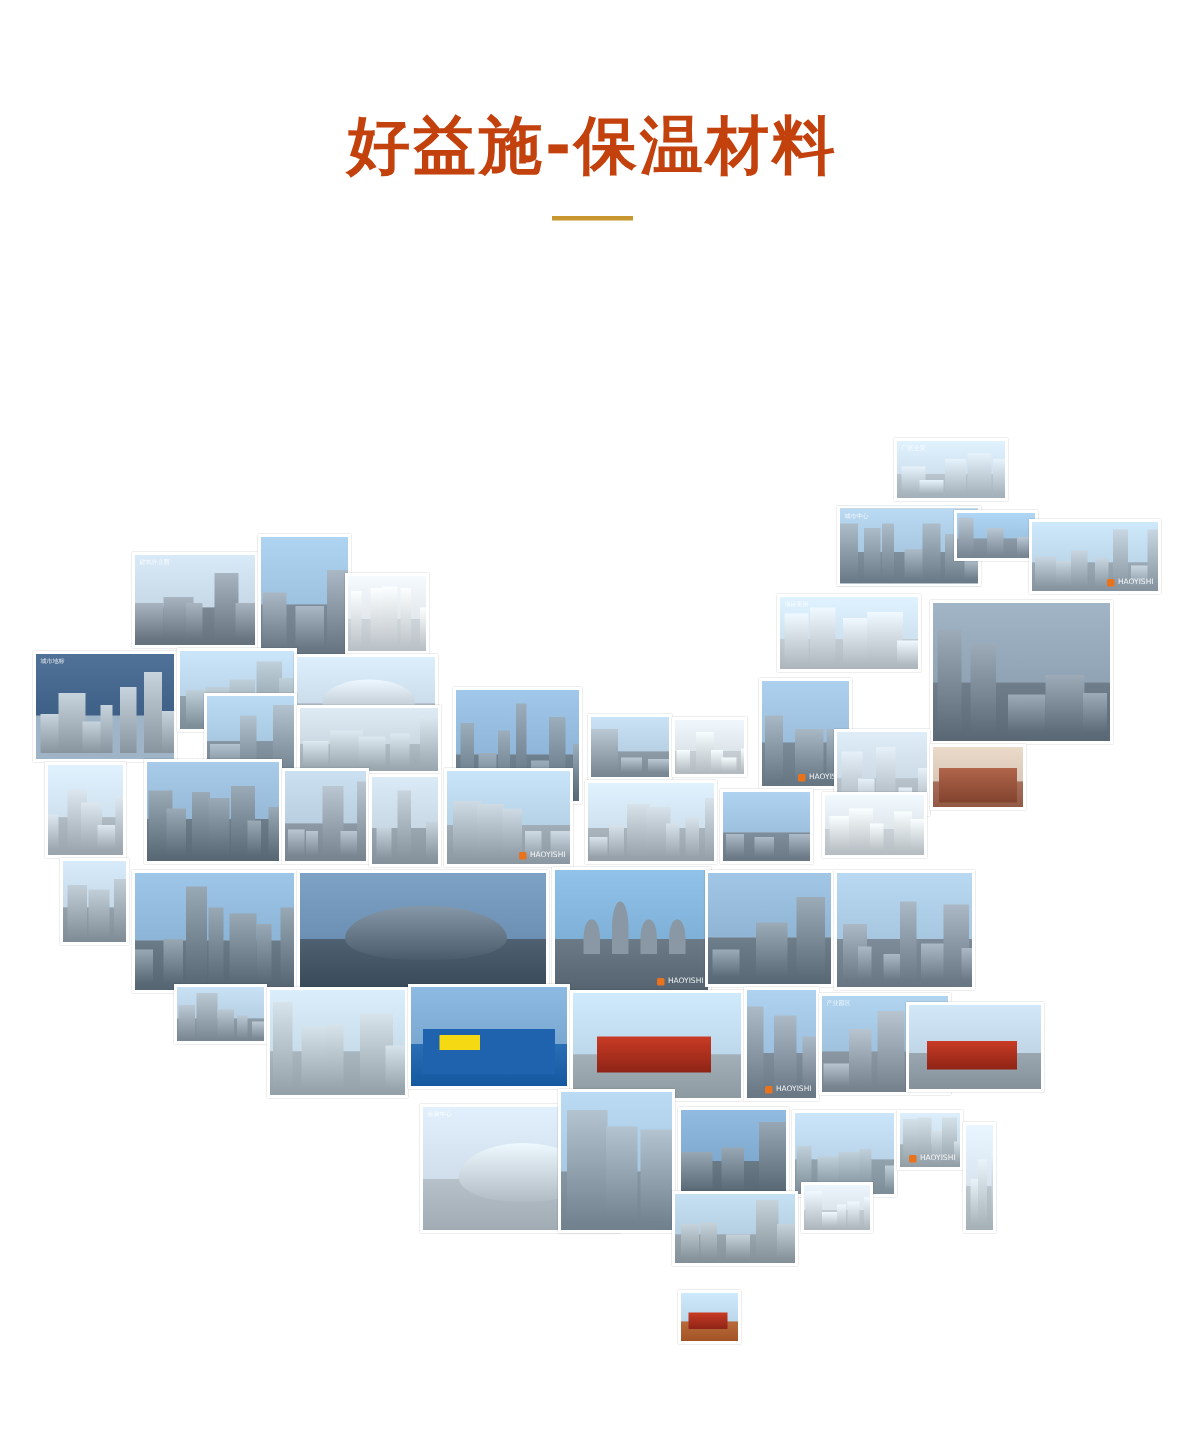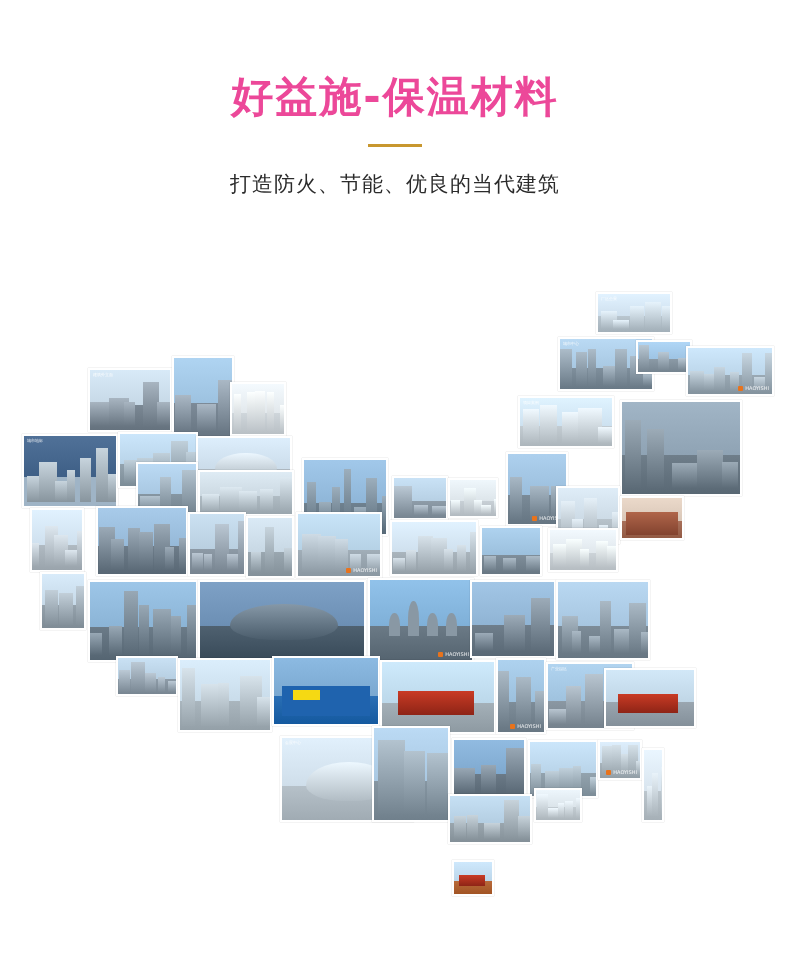--- a/index.html
+++ b/index.html
@@ -25,21 +25,21 @@
     position: absolute;
     top: 0;
     left: 0;
     width: 790px;
     text-align: center;
     padding-top: 72px;
   }
   .title {
     font-size: 42px;
     font-weight: bold;
-    color: #ec4899;
+    color: #c2410c;
     letter-spacing: 2px;
     line-height: 1.2;
     margin: 0;
     font-family: "DejaVu Sans", "Liberation Sans", sans-serif;
   }
   .divider {
     width: 54px;
     height: 3px;
     background: #c8972f;
     margin: 22px auto 18px auto;
@@ -110,21 +110,20 @@
   }
 </style>
 </head>
 <body>
 
 <div class="page">
 
   <div class="header">
     <h1 class="title">好益施-保温材料</h1>
     <div class="divider"></div>
-    <p class="sub">打造防火、节能、优良的当代建筑</p>
   </div>
 
   <div class="collage" id="collage">
       <div class="photo" style="left: 596px; top: 292px; width: 76px; height: 42px;">
         <div class="sky" style="background: linear-gradient(rgb(225, 242, 255), rgb(207, 224, 238));"></div>
         <div class="ground" style="background: linear-gradient(rgb(185, 198, 207), rgb(163, 176, 185));"></div>
         <div class="b" style="left: 3.1556px; width: 16.1378px; height: 18.6607px; bottom: 2.52px; background: linear-gradient(rgb(230, 243, 252), rgb(167, 180, 189));"></div>
         <div class="b" style="left: 15.2793px; width: 15.254px; height: 9.72785px; bottom: 2.52px; background: linear-gradient(rgb(230, 243, 252), rgb(167, 180, 189));"></div>
         <div class="b" style="left: 32.3544px; width: 13.8078px; height: 23.8996px; bottom: 2.52px; background: linear-gradient(rgb(230, 243, 252), rgb(167, 180, 189));"></div>
         <div class="b" style="left: 46.6228px; width: 16.0474px; height: 27.1589px; bottom: 2.52px; background: linear-gradient(rgb(230, 243, 252), rgb(167, 180, 189));"></div>

